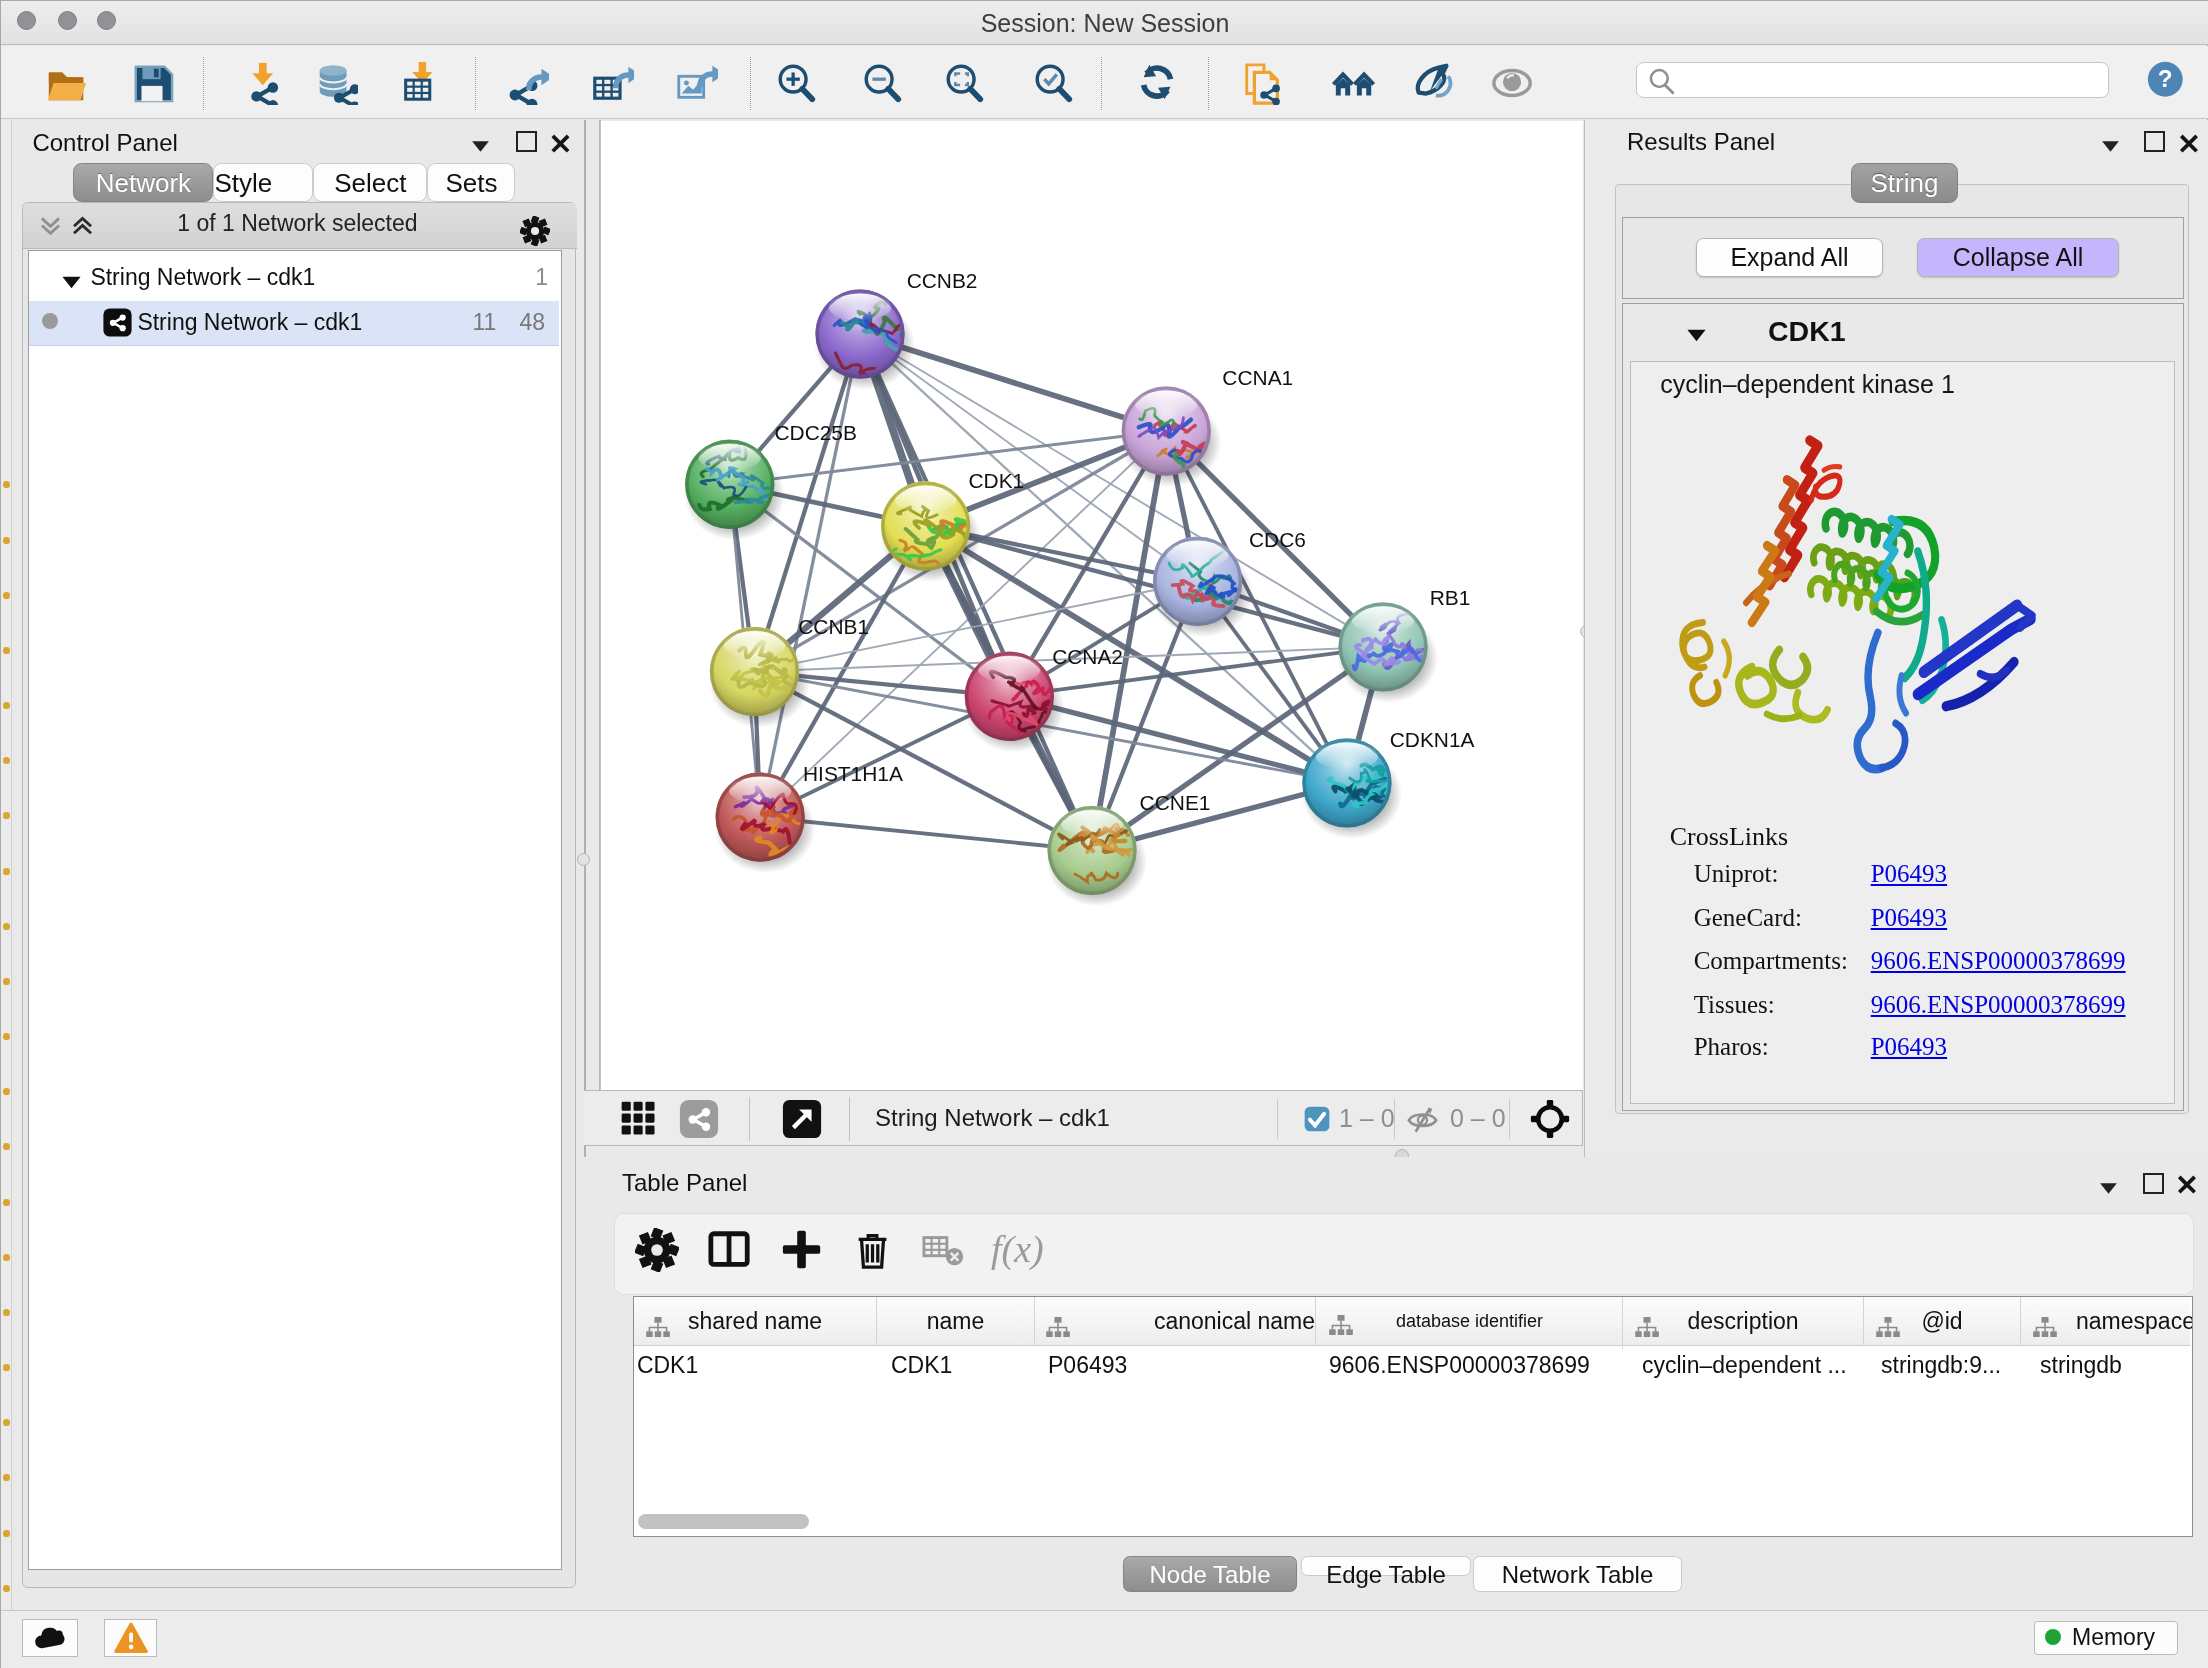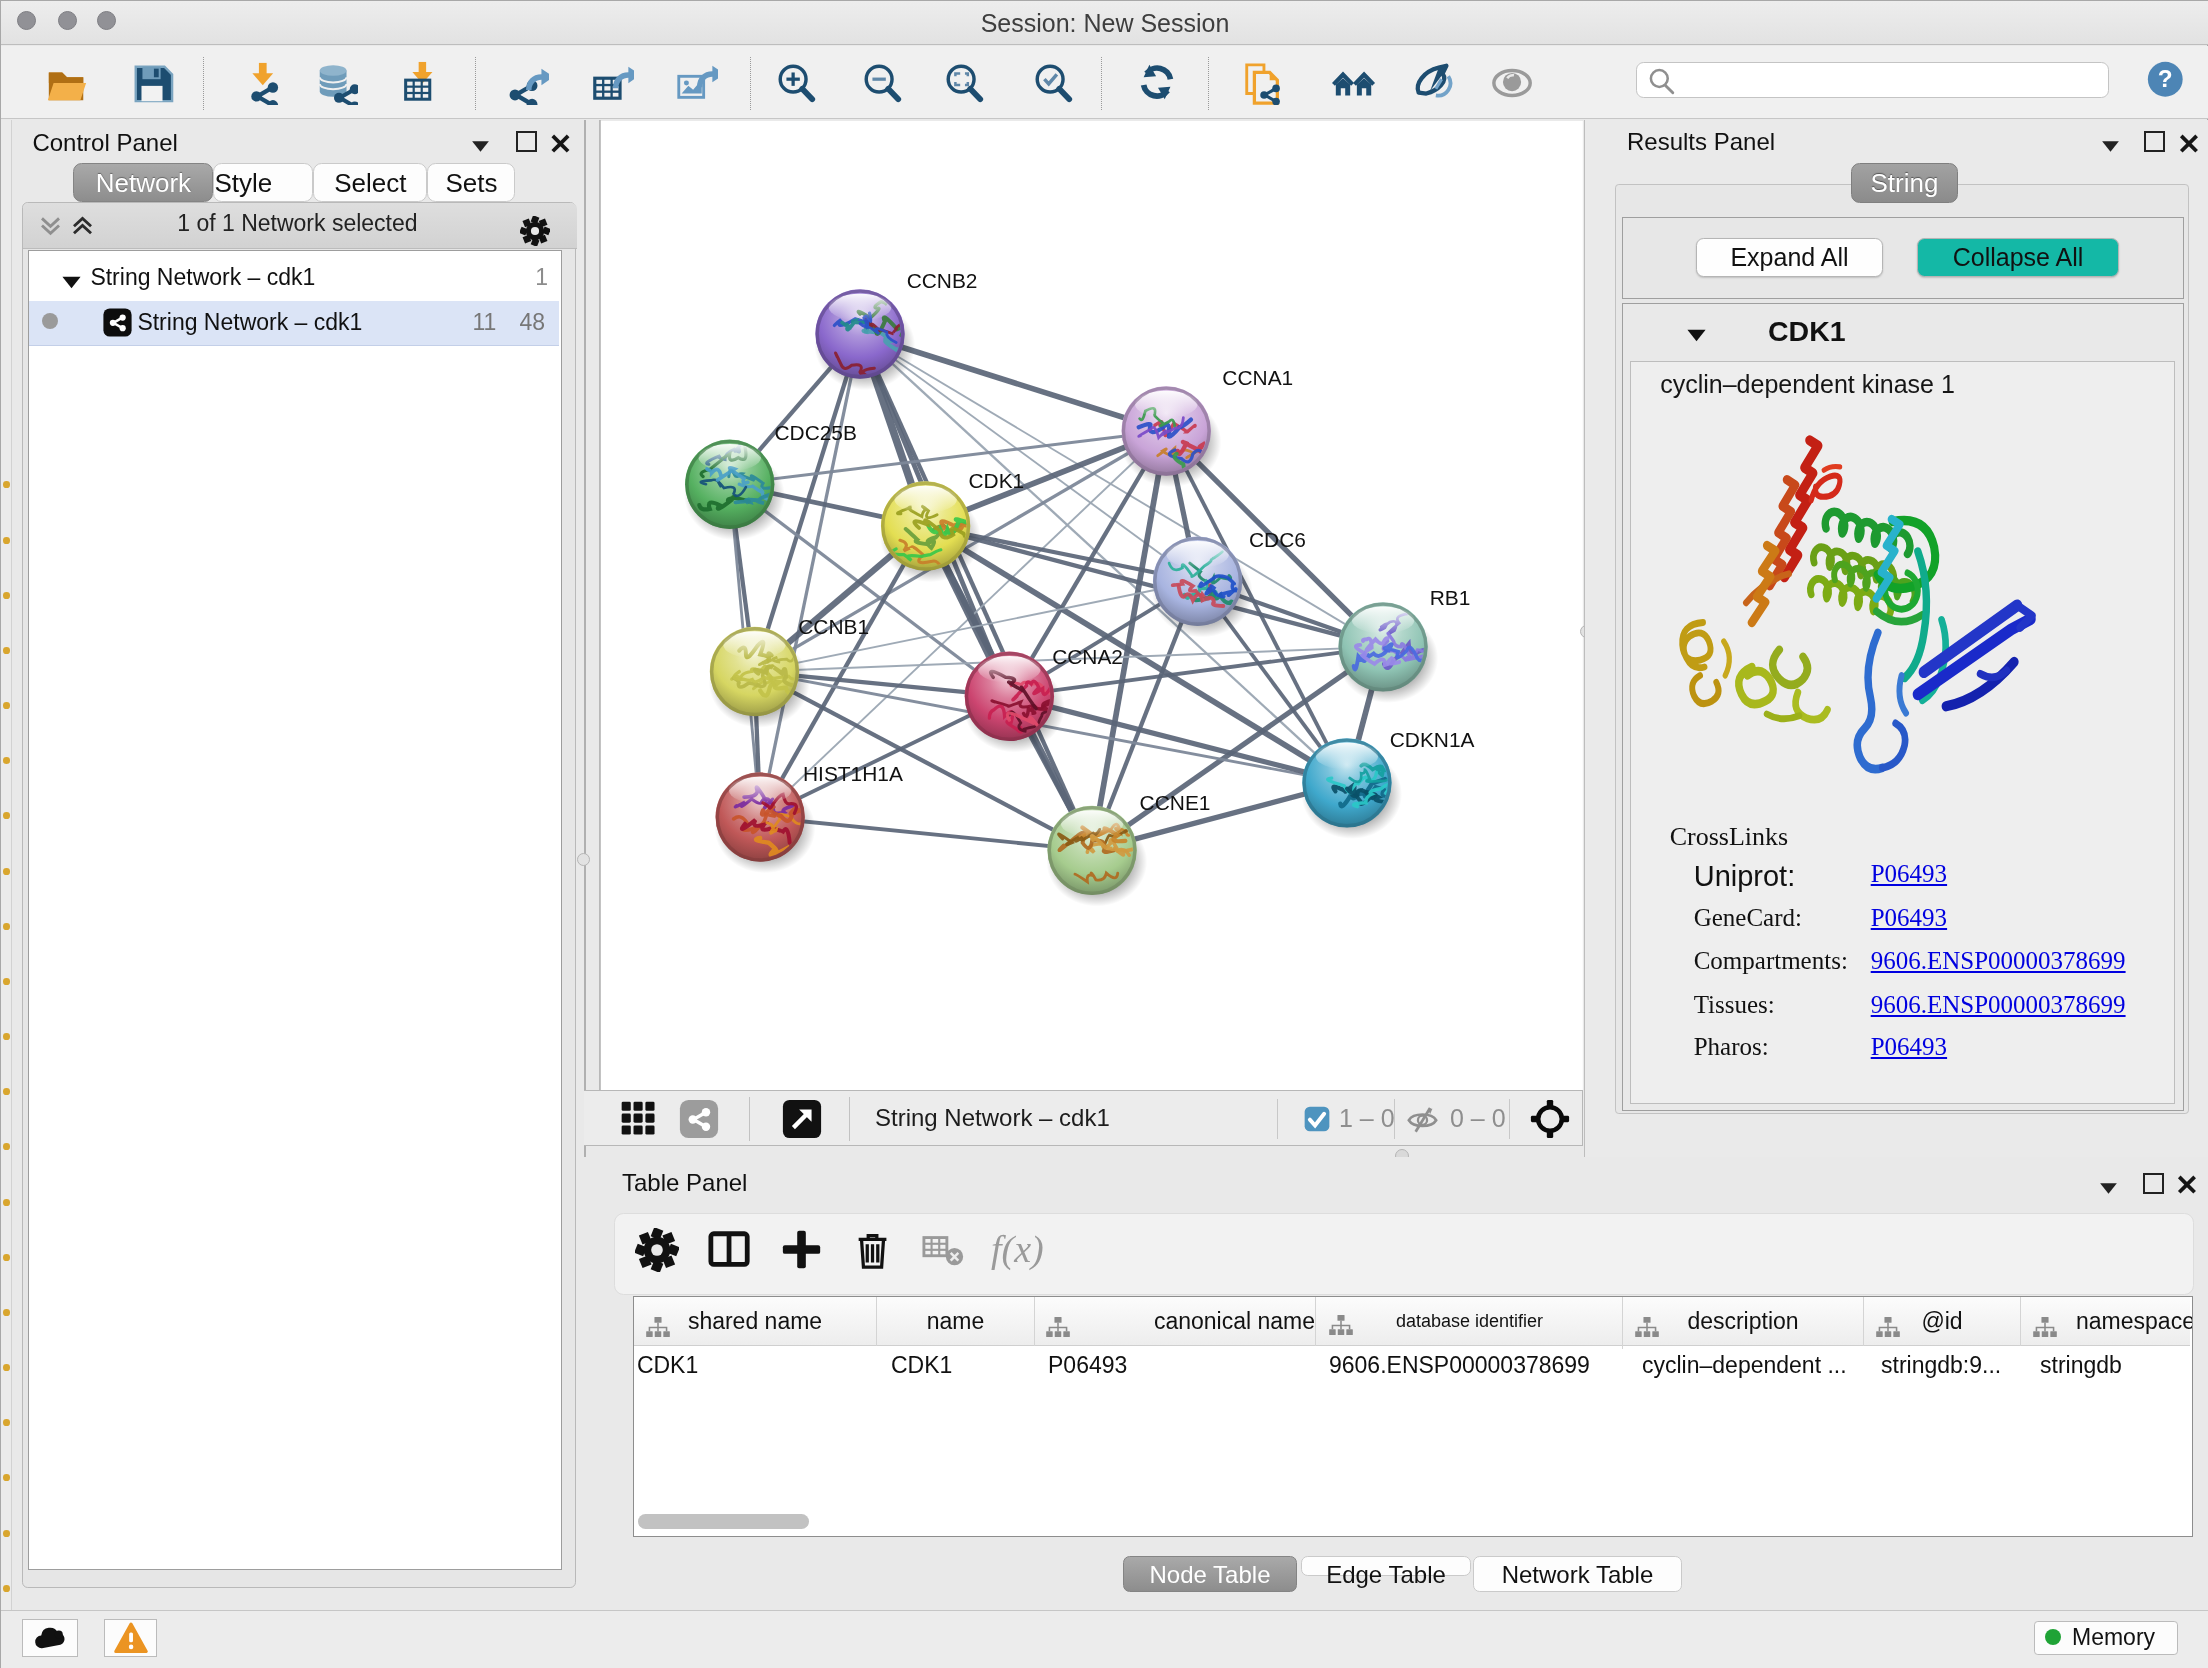--- a/index.html
+++ b/index.html
@@ -663,21 +663,21 @@
       <div class="abs" style="left:42px;top:7.6px;font-size:24px;color:#111">Results Panel</div>
       <div class="abs" style="left:514px;top:15px"><svg width="23" height="23" viewBox="0 0 22 22" style="">
           <path d="M3 6 h16 l-8 10 z" fill="#222"></path>
         </svg></div>
       <div class="abs" style="left:559px;top:11.4px;width:21px;height:21px;border:2.9px solid #222"></div>
       <div class="abs" style="left:592px;top:7.6px;font-size:28.5px;font-weight:bold;color:#151515">✕</div>
       <div class="abs" style="left:30px;top:64px;width:574px;height:930px;background:#e7e7e7;border:1px solid #c2c2c2;border-radius:3.8px"></div>
       <div class="abs" style="left:266px;top:43px;width:107px;height:40px;border-radius:8.6px;background:linear-gradient(#a2a2a2,#8b8b8b);border:1px solid #7f7f7f;color:#fff;font-size:26px;text-align:center;line-height:39px;text-shadow:0 -1px 1px #555">String</div>
       <div class="abs" style="left:37px;top:97px;width:562px;height:82px;border:1.9px solid #9f9f9f;background:#e7e7e7">
 <div class="abs" style="left:73px;top:20px;width:187px;height:39px;background:#fefefe;border:1px solid #b5b5b5;border-radius:7.6px;text-align:center;line-height:37px;font-size:25px;color:#111;box-shadow:0 1px 1.9px rgba(0,0,0,0.18)">Expand All</div>
-<div class="abs" style="left:294px;top:20px;width:202px;height:39px;background:#14b8a6;border:1px solid #b5b5b5;border-radius:7.6px;text-align:center;line-height:37px;font-size:25px;color:#111;box-shadow:0 1px 1.9px rgba(0,0,0,0.18)">Collapse All</div>
+<div class="abs" style="left:294px;top:20px;width:202px;height:39px;background:#c4b5fd;border:1px solid #b5b5b5;border-radius:7.6px;text-align:center;line-height:37px;font-size:25px;color:#111;box-shadow:0 1px 1.9px rgba(0,0,0,0.18)">Collapse All</div>
       </div>
       <div class="abs" style="left:37px;top:183px;width:562px;height:808px;border:1.9px solid #9f9f9f;background:#e9e9e9">
 <div class="abs" style="left:61px;top:19px"><svg width="25" height="25" viewBox="0 0 22 22" style="">
             <path d="M3 6 h16 l-8 10 z" fill="#111"></path>
           </svg></div>
 <div class="abs" style="left:145px;top:11.4px;font-size:28.5px;font-weight:bold;color:#111">CDK1</div>
 <div class="abs" style="left:6.7px;top:57px;width:545px;height:743px;background:#eeeeee;border:1px solid #bdbdbd">
 <div class="abs" style="left:29.5px;top:7.6px;font-size:25px;color:#161616">cyclin–dependent kinase 1</div>
 <svg class="abs" style="left:17px;top:38px" width="514" height="399" viewBox="0 0 540 420">
             <g transform="translate(9,20) scale(0.78,0.9)">
@@ -708,21 +708,21 @@
               <path d="M352 322 L478 246 L504 234" fill="none" stroke-linecap="round" stroke-linejoin="round" stroke="#1a2aca" stroke-width="14"></path>
               <path d="M390 336 q48 -8 92 -52" fill="none" stroke-linecap="round" stroke-linejoin="round" stroke="#1422ae" stroke-width="12"></path>
               <path d="M486 218 l20 12 -16 14" fill="none" stroke-linecap="round" stroke-linejoin="round" stroke="#2336c8" stroke-width="10"></path>
               <path d="M436 298 q20 10 36 -4" fill="none" stroke-linecap="round" stroke-linejoin="round" stroke="#2030c0" stroke-width="9"></path>
               <path d="M298 250 q-20 42 -10 76 q6 24 -8 36 q-16 14 -6 34 q10 18 30 12" fill="none" stroke-linecap="round" stroke-linejoin="round" stroke="#2e6cd0" stroke-width="10"></path>
               <path d="M304 408 q24 -4 30 -26 q4 -18 -12 -26" fill="none" stroke-linecap="round" stroke-linejoin="round" stroke="#2858c8" stroke-width="9"></path>
               <path d="M330 300 q-8 26 6 44" fill="none" stroke-linecap="round" stroke-linejoin="round" stroke="#3a7ad4" stroke-width="8"></path>
             </g>
           </svg>
 <div class="abs" style="left:39px;top:460px;font-size:26px;font-weight:normal;font-family:'Liberation Serif',serif;color:#111">CrossLinks</div>
-<div class="abs" style="left:63px;top:498px;font-size:29px;font-family:Liberation Sans, sans-serif;color:#111">Uniprot:</div>
+<div class="abs" style="left:63px;top:498px;font-size:25px;font-family:Liberation Serif, serif;color:#111">Uniprot:</div>
           <div class="abs" style="left:240px;top:498px;font-size:25px;font-family:'Liberation Serif',serif;color:#0000e0;text-decoration:underline">P06493</div>
 <div class="abs" style="left:63px;top:542px;font-size:25px;font-family:'Liberation Serif',serif;color:#111">GeneCard:</div>
           <div class="abs" style="left:240px;top:542px;font-size:25px;font-family:'Liberation Serif',serif;color:#0000e0;text-decoration:underline">P06493</div>
 <div class="abs" style="left:63px;top:585px;font-size:25px;font-family:'Liberation Serif',serif;color:#111">Compartments:</div>
           <div class="abs" style="left:240px;top:585px;font-size:25px;font-family:'Liberation Serif',serif;color:#0000e0;text-decoration:underline">9606.ENSP00000378699</div>
 <div class="abs" style="left:63px;top:629px;font-size:25px;font-family:'Liberation Serif',serif;color:#111">Tissues:</div>
           <div class="abs" style="left:240px;top:629px;font-size:25px;font-family:'Liberation Serif',serif;color:#0000e0;text-decoration:underline">9606.ENSP00000378699</div>
 <div class="abs" style="left:63px;top:671px;font-size:25px;font-family:'Liberation Serif',serif;color:#111">Pharos:</div>
           <div class="abs" style="left:240px;top:671px;font-size:25px;font-family:'Liberation Serif',serif;color:#0000e0;text-decoration:underline">P06493</div>
 </div>

